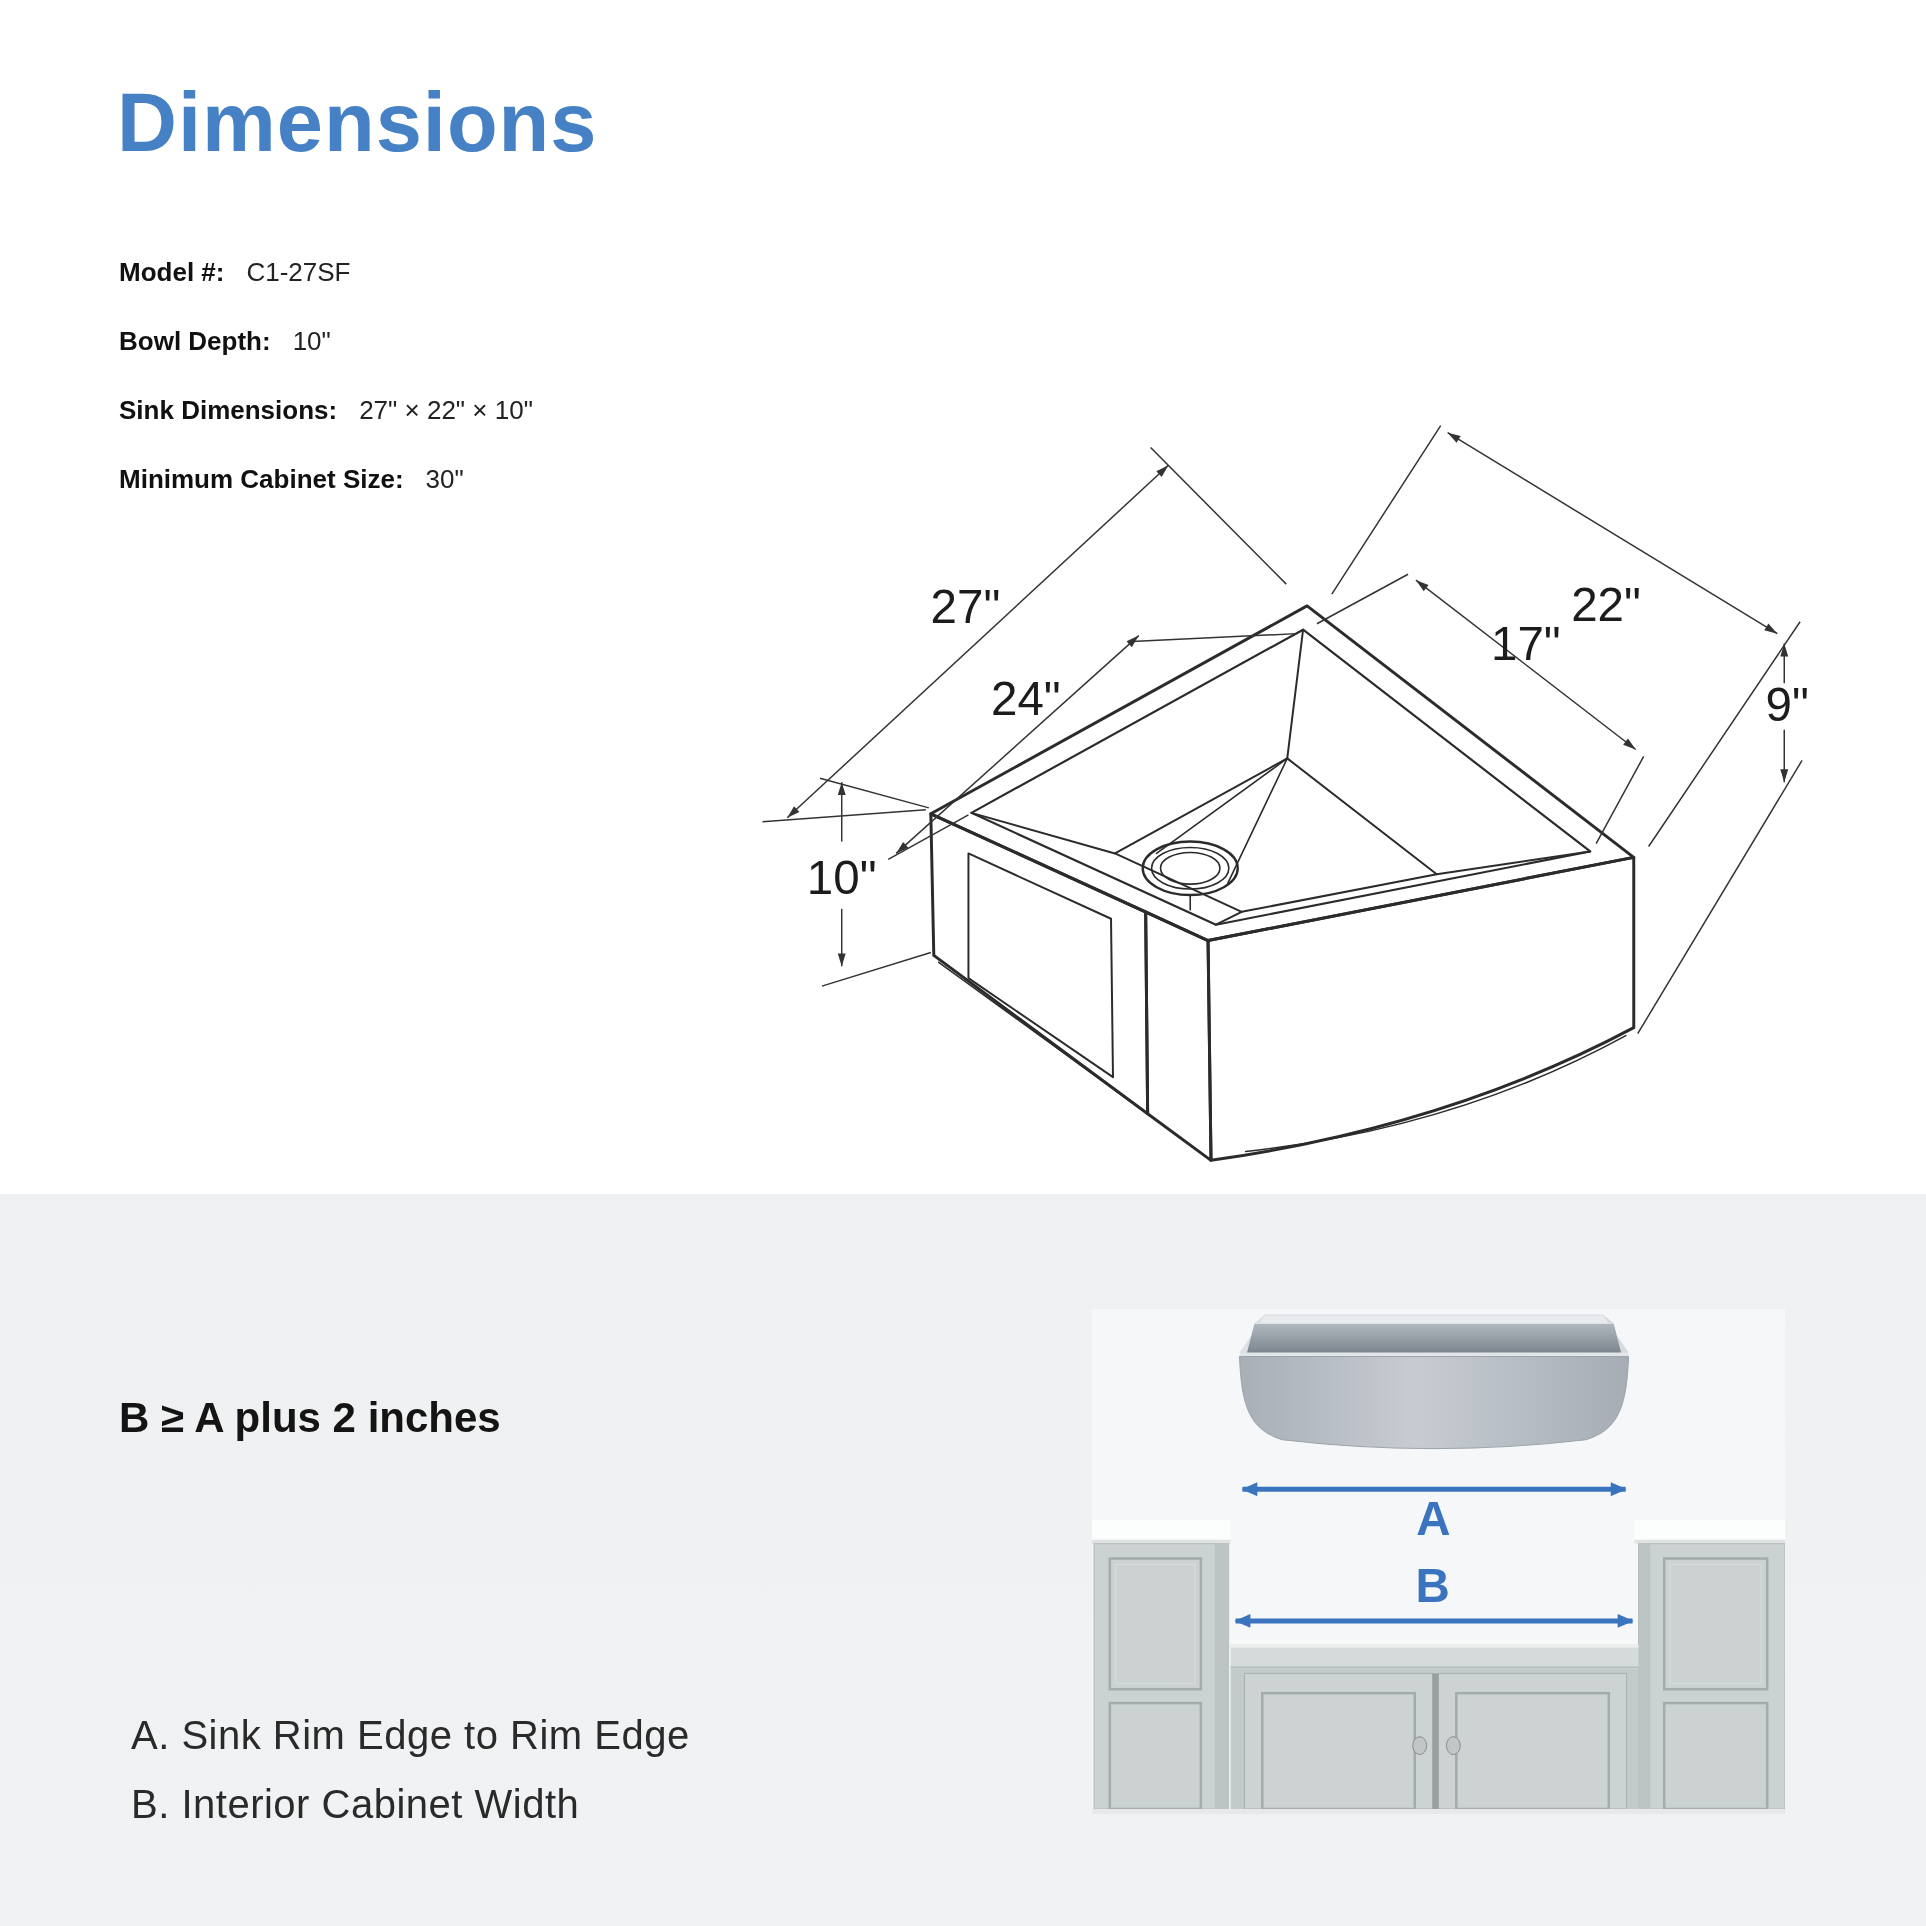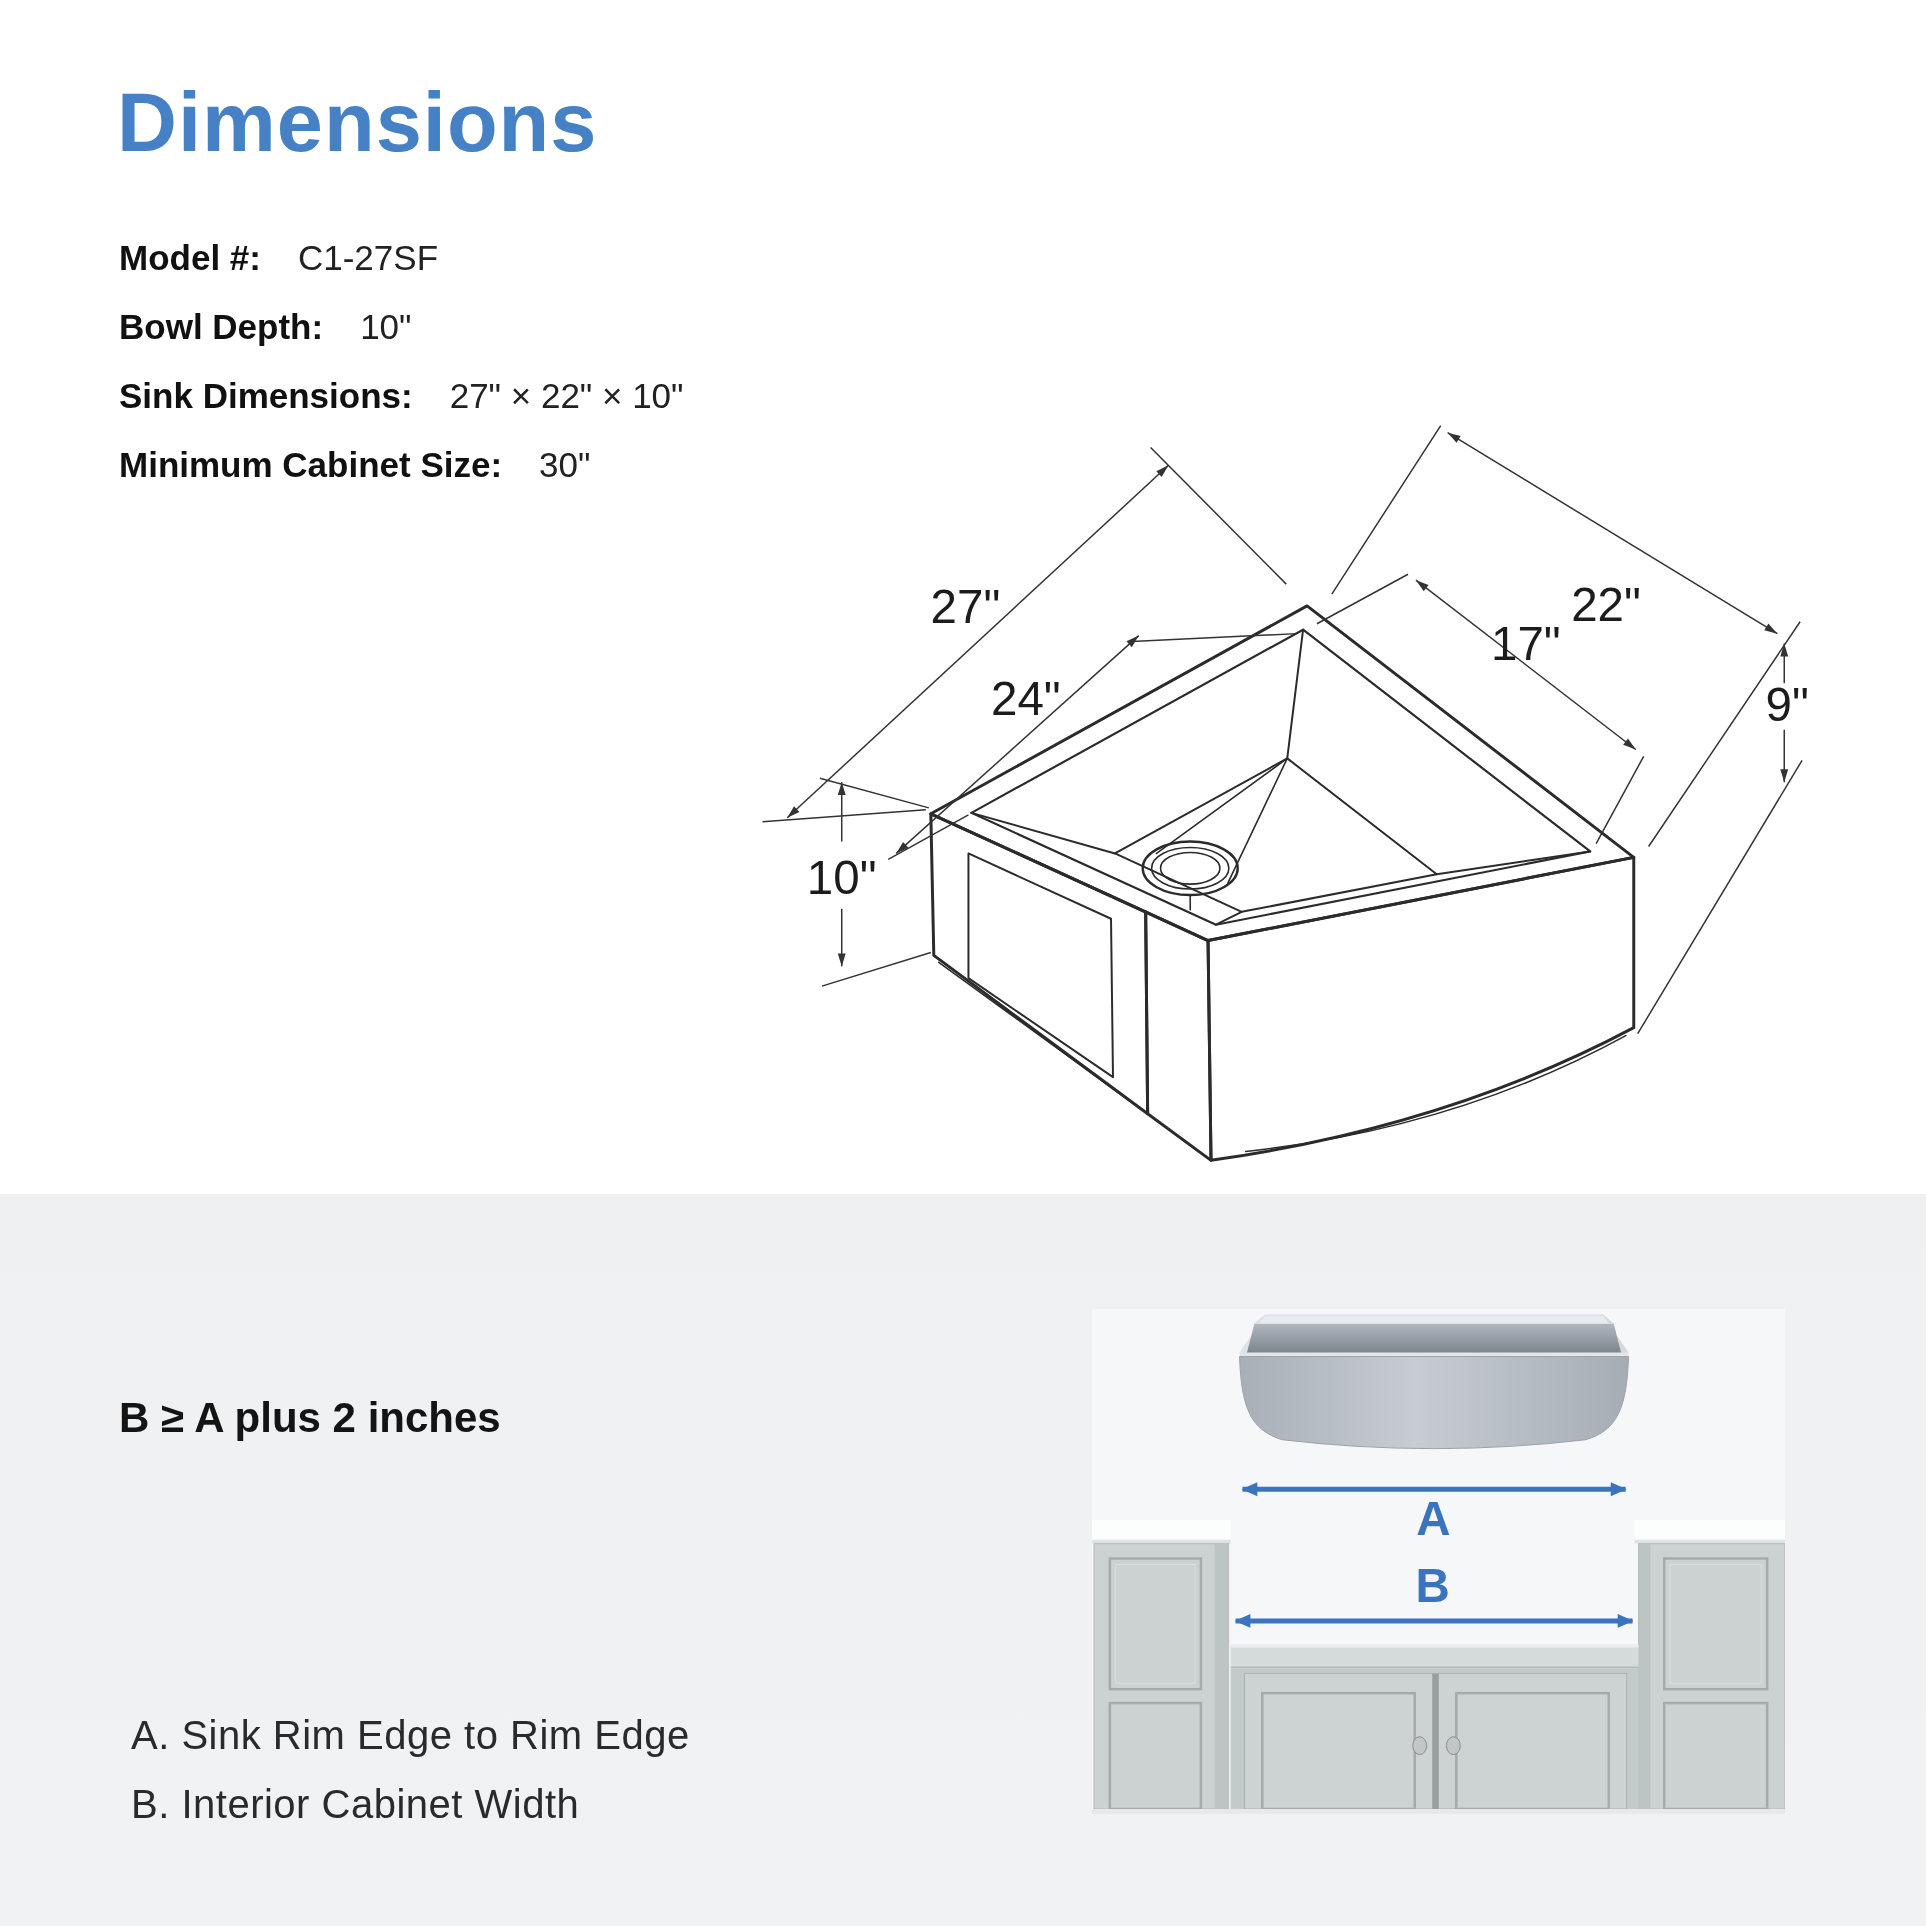--- a/index.html
+++ b/index.html
@@ -6,23 +6,23 @@
   body{
     width:1927px;height:1927px;position:relative;background:#ffffff;
     font-family:"Liberation Sans", sans-serif;color:#1c1c1c;overflow:hidden;
   }
   .top-section{position:absolute;left:0;top:0;width:1927px;height:1524px;background:#ffffff;}
   .page-title{
     position:absolute;left:117px;top:75px;font-size:83px;font-weight:700;
     color:#4581c4;letter-spacing:1px;
   }
   .specs{position:absolute;left:119px;top:238px;}
-  .spec-row{display:flex;align-items:flex-start;height:69px;font-size:35px;}
+  .spec-row{display:flex;align-items:center;height:69px;font-size:26px;}
   .spec-label{font-weight:700;color:#111;}
-  .spec-value{font-weight:400;color:#222;margin-left:37px;}
+  .spec-value{font-weight:400;color:#222;margin-left:22px;}
   .tech-svg{position:absolute;left:0;top:0;}
   .dim-text{font-size:48px;fill:#1c1c1c;font-family:"Liberation Sans",sans-serif;}
   .bottom-section{
     position:absolute;left:0;top:1194px;width:1927px;height:733px;
     background:linear-gradient(180deg,#eef0f1 0%,#f0f2f3 100%);
   }
   .cabinet-title{
     position:absolute;left:119px;top:85px;font-size:59px;font-weight:600;color:#4581c4;
   }
   .formula{position:absolute;left:119px;top:200px;font-size:42px;font-weight:600;color:#141414;}

